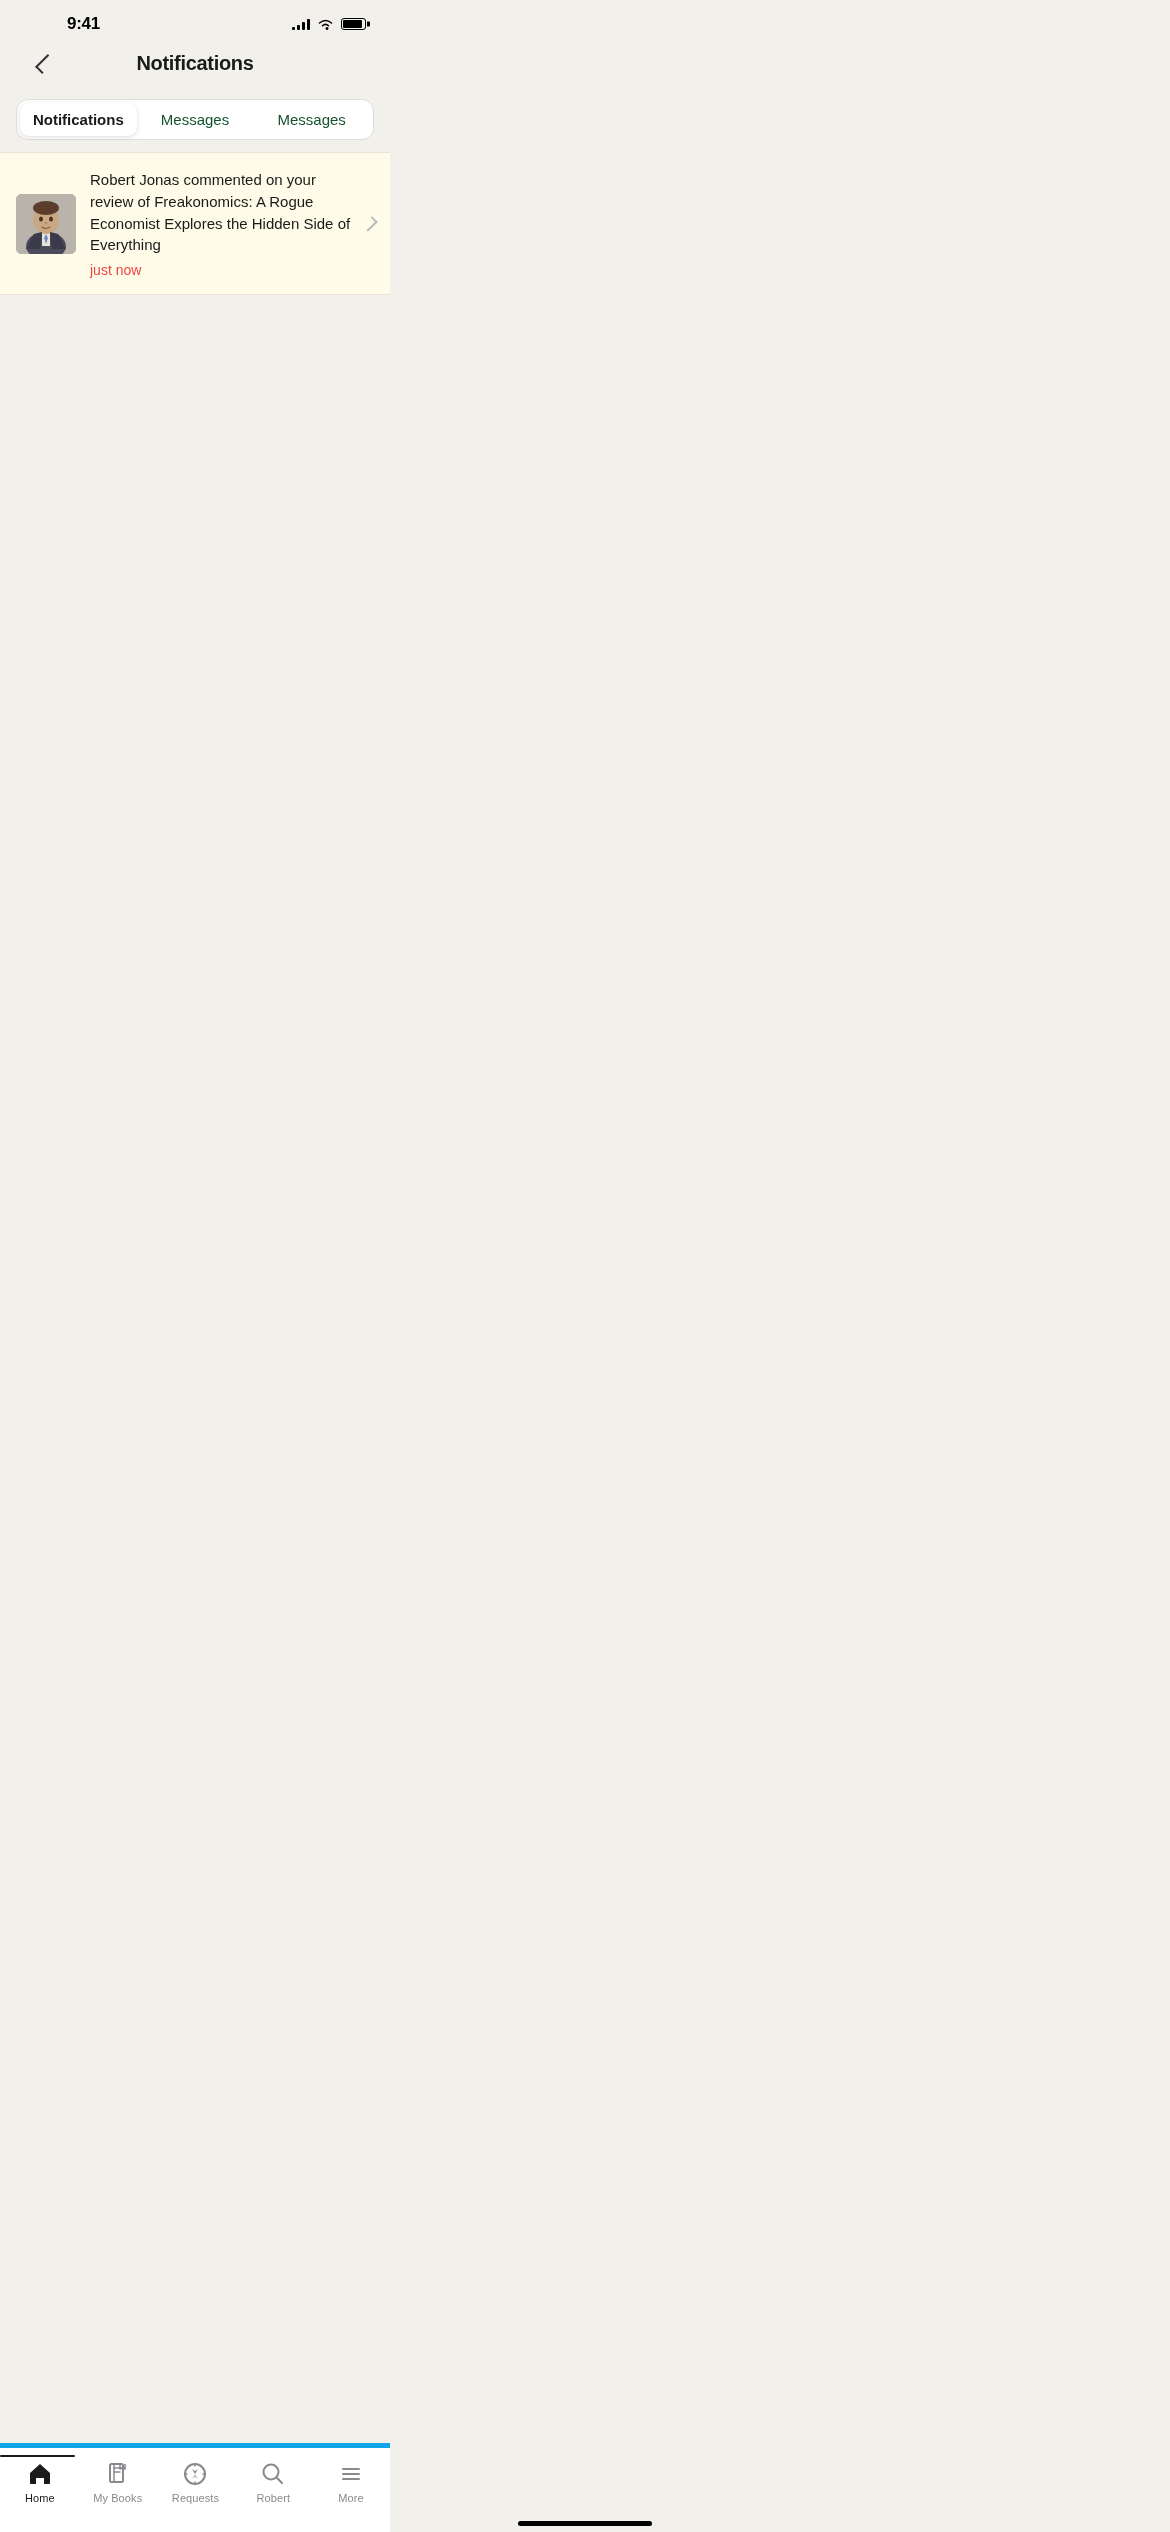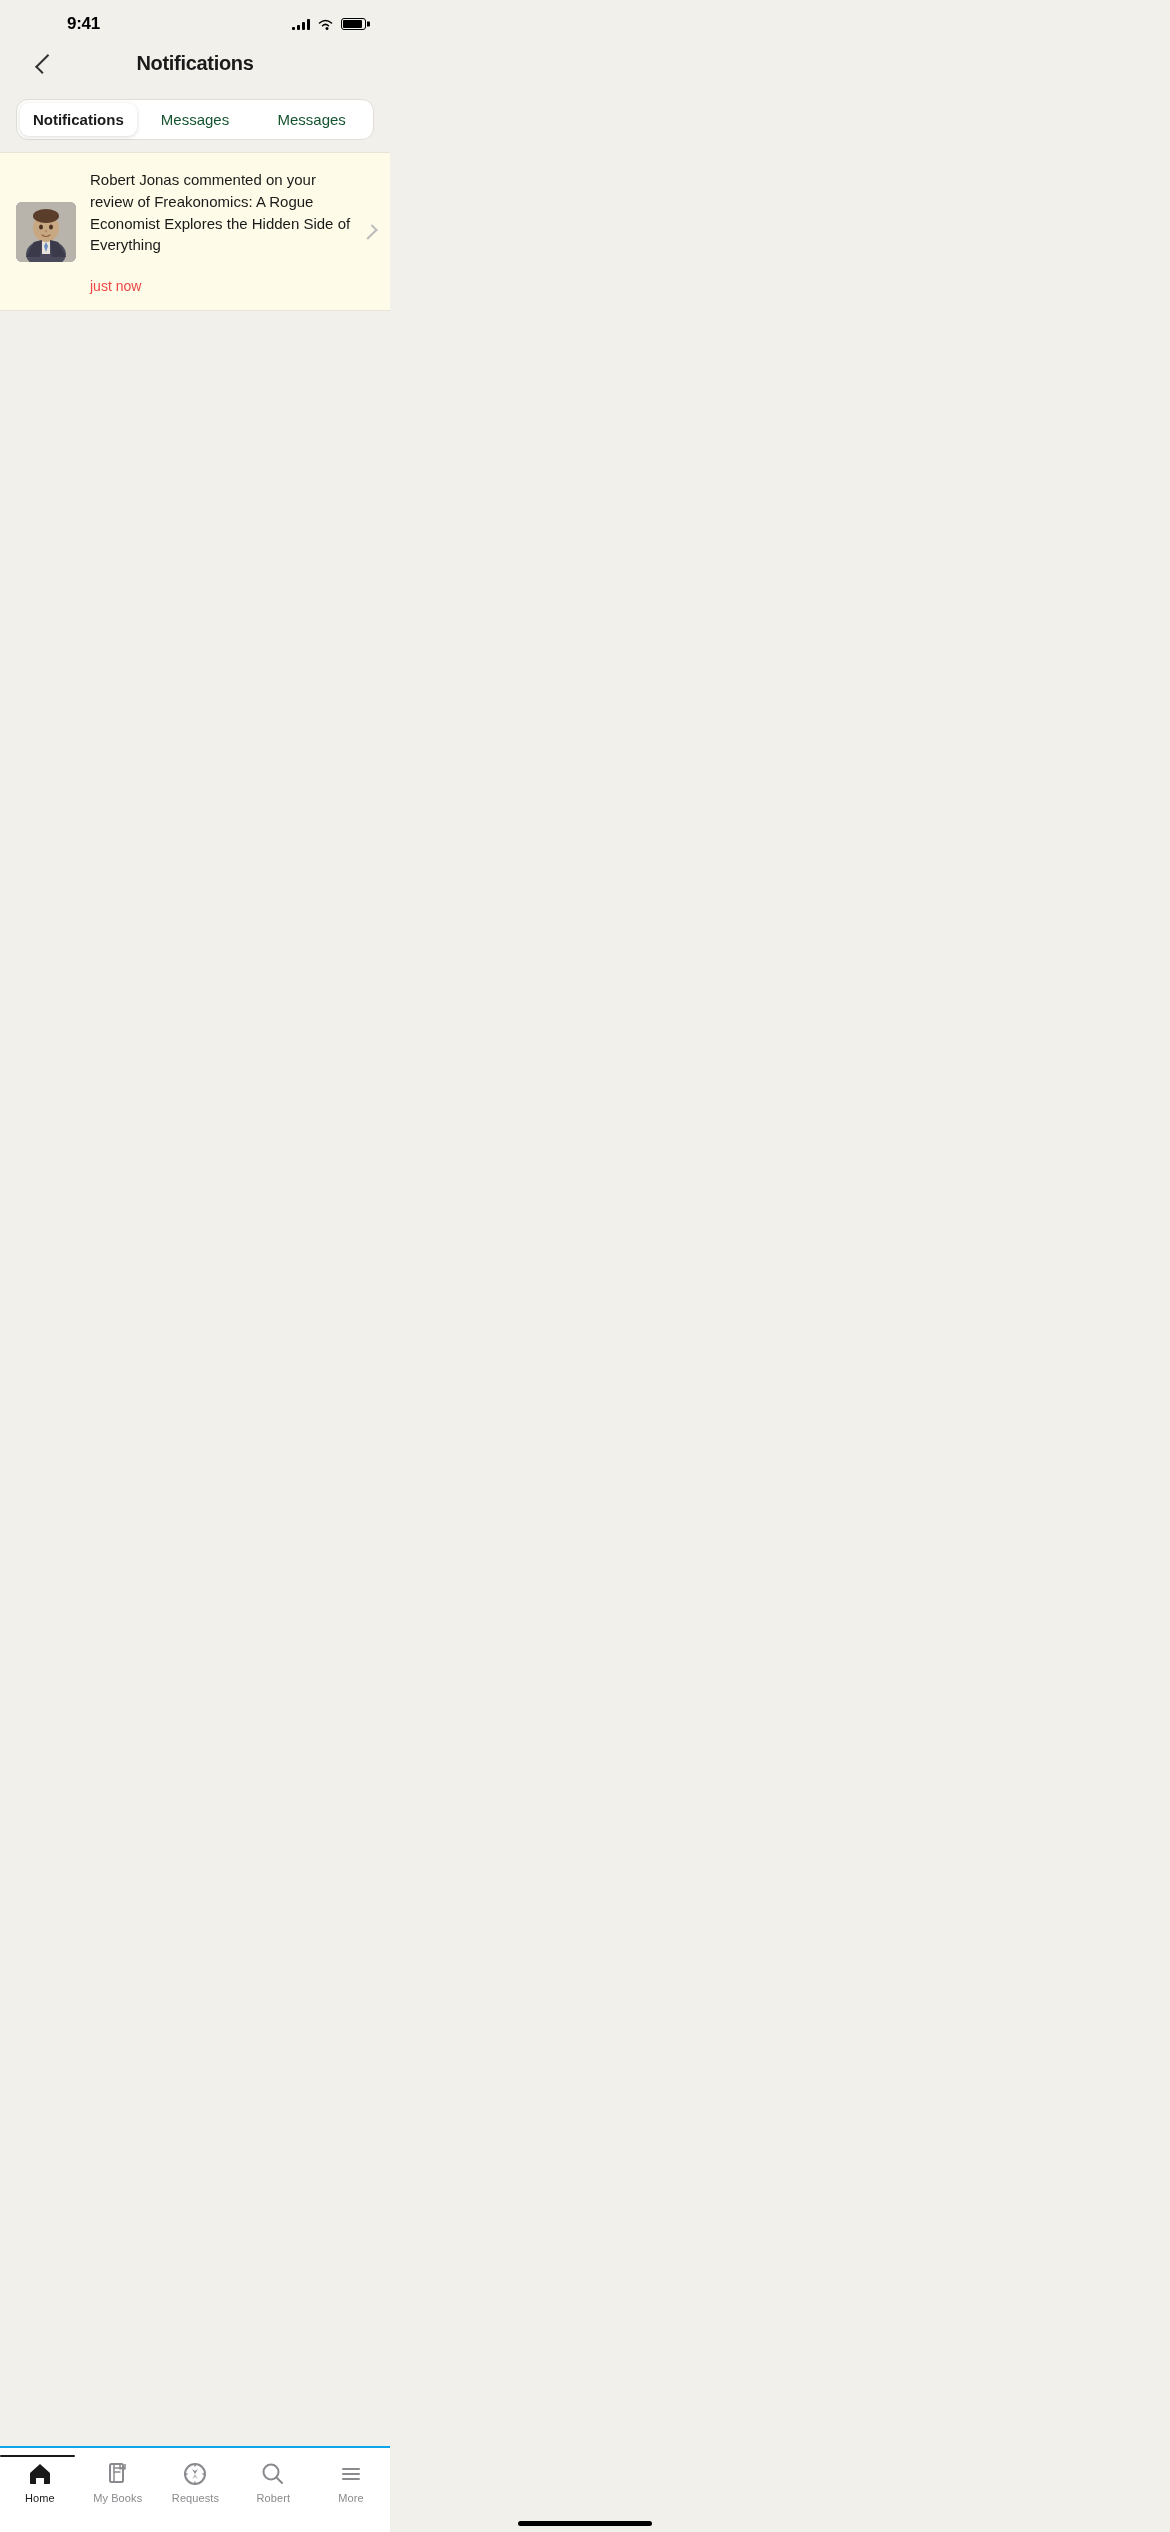--- a/index.html
+++ b/index.html
@@ -182,21 +182,21 @@
 
     .notification-content {
       flex: 1;
       min-width: 0;
     }
 
     .notification-text {
       font-size: 15px;
       color: #1a1a1a;
       line-height: 1.45;
-      margin-bottom: 22px;
+      margin-bottom: 6px;
     }
 
     .notification-time {
       font-size: 14px;
       color: #ef4444;
     }
 
     .notification-chevron {
       width: 8px;
       height: 14px;
@@ -214,21 +214,21 @@
       min-height: 400px;
     }
 
     
     .bottom-tab-bar {
       position: fixed;
       bottom: 0;
       left: 0;
       width: 390px;
       background: #fff;
-      border-top: 2px solid #0ea5e9;
+      border-top: 5px solid #0ea5e9;
       display: flex;
       align-items: flex-start;
       padding: 10px 0 28px 1px;
     }
 
     .bottom-tab-item {
       flex: 1;
       display: flex;
       flex-direction: column;
       align-items: center;

